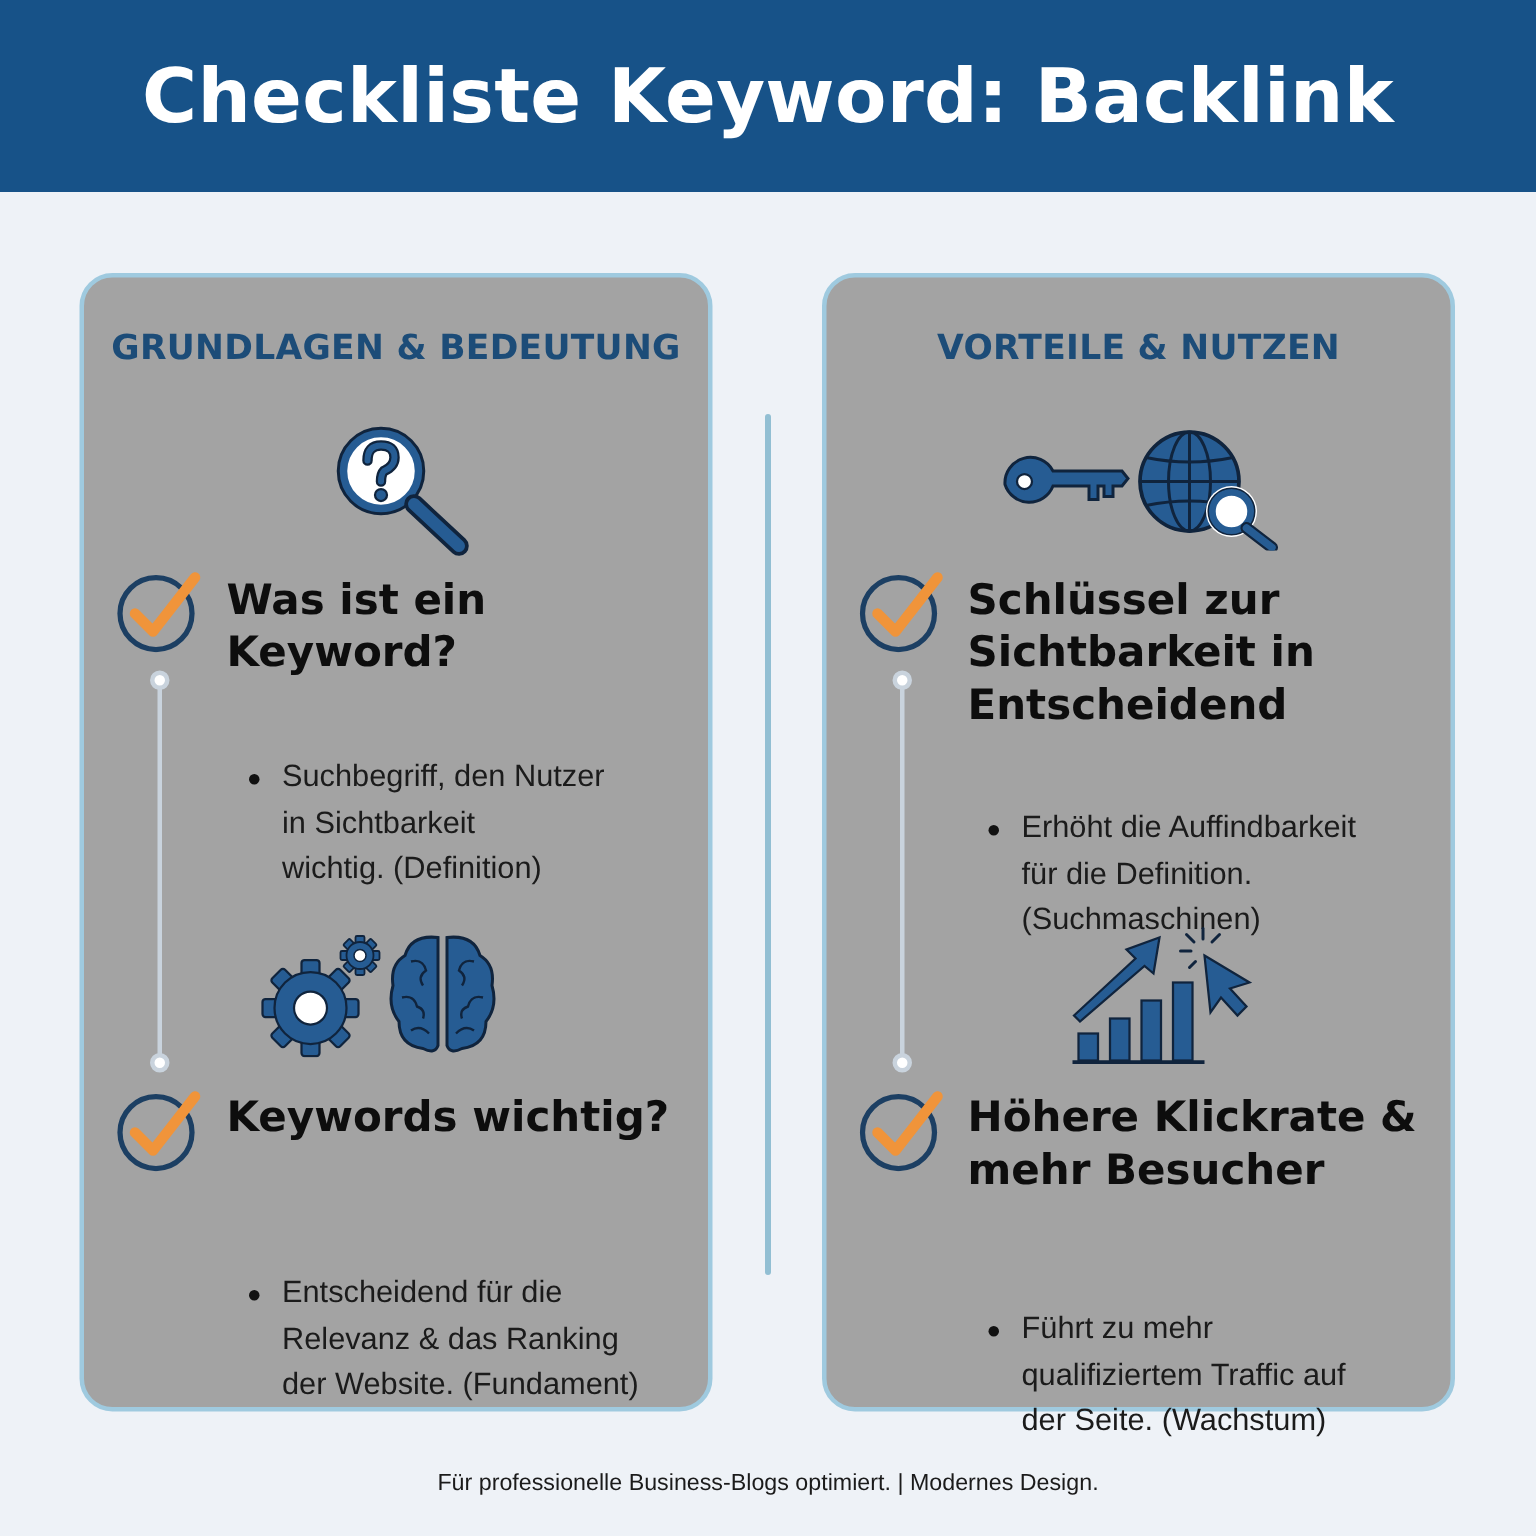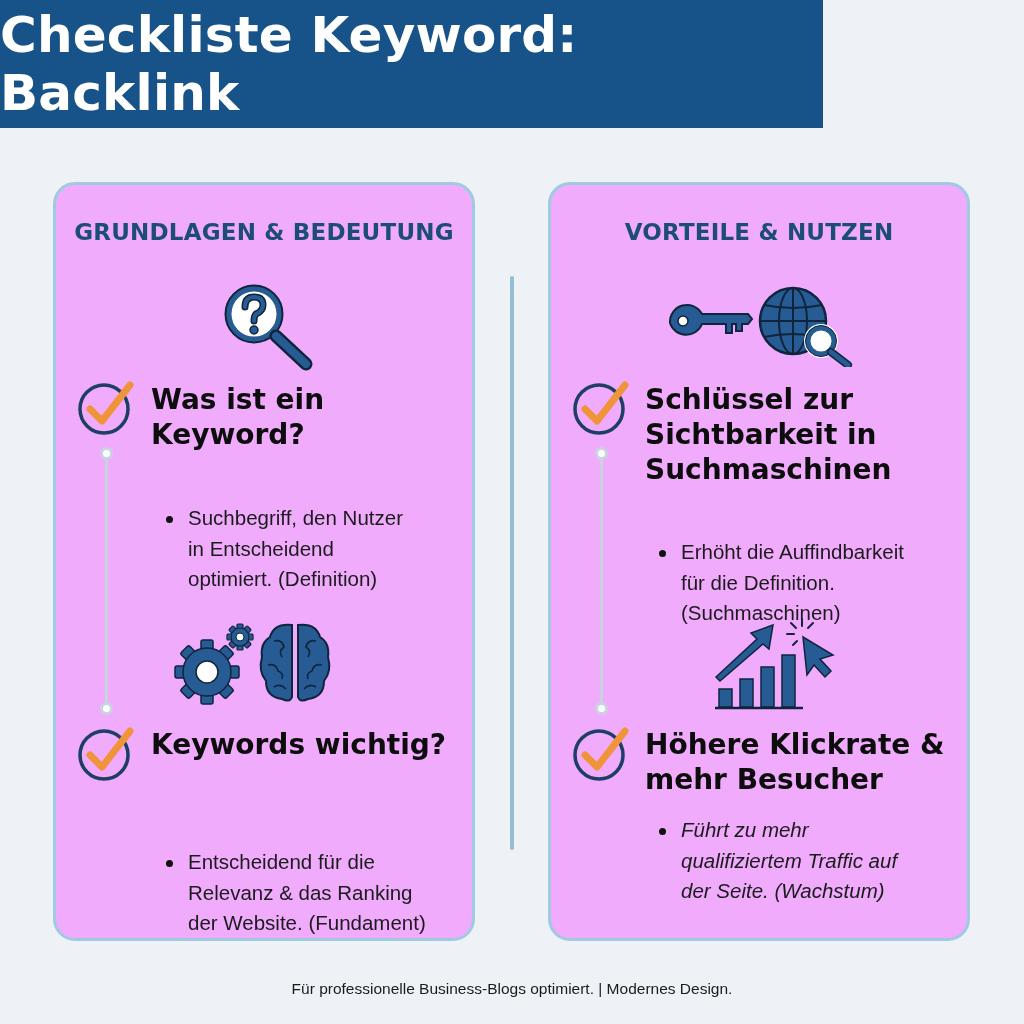--- a/index.html
+++ b/index.html
@@ -4,31 +4,31 @@
 <style>
   * { box-sizing: border-box; margin: 0; padding: 0; }
   html, body { width: 1024px; height: 1024px; overflow: hidden; }
   body {
     background: #eef2f7;
     font-family: "Liberation Sans", "DejaVu Sans", sans-serif;
     color: #111;
     position: relative;
   }
   .header {
-    position: absolute; left: 0; top: 0; width: 823px; height: 128px;
+    position: absolute; left: 0; top: 0; width: 1024px; height: 128px;
     background: #175288;
     display: flex; align-items: center; justify-content: center;
   }
   .header h1 {
     color: #fff; font-size: 50px; font-weight: 700; letter-spacing: 0.2px;
     font-family: "DejaVu Sans", "Liberation Sans", sans-serif;
   }
   .card {
     position: absolute; top: 182px; width: 422px; height: 759px;
-    background: #f0abfc;
+    background: #a3a3a3;
     border: 3px solid #9fcadf;
     border-radius: 22px;
   }
   .card.left { left: 53px; }
   .card.right { left: 548px; }
   .card-title {
     position: absolute; top: 34px; left: 0; width: 100%;
     text-align: center; color: #1c4c78;
     font-size: 23px; font-weight: 700; letter-spacing: 0.2px;
     font-family: "DejaVu Sans", "Liberation Sans", sans-serif;
@@ -93,22 +93,22 @@
   <svg class="check" style="left:22px;top:194px;" viewBox="0 0 56 56">
     <circle cx="26" cy="30" r="24" fill="none" stroke="#1c3f63" stroke-width="3.5"></circle>
     <path d="M12 30 L24 42 L52 6" fill="none" stroke="#f0943a" stroke-width="7" stroke-linecap="round" stroke-linejoin="round"></path>
   </svg>
   <div class="item-title" style="left:95px;top:197px;">
     <div>Was ist ein</div>
     <div>Keyword?</div>
   </div>
   <div class="bullet" style="left:106px;top:278px;">
     <div>Suchbegriff, den Nutzer</div>
-    <div>in Entscheidend</div>
-    <div>optimiert. (Definition)</div>
+    <div>in Sichtbarkeit</div>
+    <div>wichtig. (Definition)</div>
   </div>
 
   <div class="connector" style="left:44px;top:262px;height:268px;">
     <div class="line"></div>
     <div class="node" style="top:0;"></div>
     <div class="node" style="bottom:0;"></div>
   </div>
 
   <svg class="icon-box" style="left:118px;top:436px;" width="164" height="84" viewBox="0 0 164 84">
     <g transform="translate(33,51)">
@@ -192,21 +192,21 @@
     </g>
   </svg>
 
   <svg class="check" style="left:22px;top:194px;" viewBox="0 0 56 56">
     <circle cx="26" cy="30" r="24" fill="none" stroke="#1c3f63" stroke-width="3.5"></circle>
     <path d="M12 30 L24 42 L52 6" fill="none" stroke="#f0943a" stroke-width="7" stroke-linecap="round" stroke-linejoin="round"></path>
   </svg>
   <div class="item-title" style="left:94px;top:197px;">
     <div>Schlüssel zur</div>
     <div>Sichtbarkeit in</div>
-    <div>Suchmaschinen</div>
+    <div>Entscheidend</div>
   </div>
   <div class="bullet" style="left:104px;top:312px;">
     <div>Erhöht die Auffindbarkeit</div>
     <div>für die Definition.</div>
     <div>(Suchmaschinen)</div>
   </div>
 
   <div class="connector" style="left:44px;top:262px;height:268px;">
     <div class="line"></div>
     <div class="node" style="top:0;"></div>
@@ -233,20 +233,20 @@
   </svg>
 
   <svg class="check" style="left:22px;top:540px;" viewBox="0 0 56 56">
     <circle cx="26" cy="30" r="24" fill="none" stroke="#1c3f63" stroke-width="3.5"></circle>
     <path d="M12 30 L24 42 L52 6" fill="none" stroke="#f0943a" stroke-width="7" stroke-linecap="round" stroke-linejoin="round"></path>
   </svg>
   <div class="item-title" style="left:94px;top:542px;">
     <div>Höhere Klickrate &amp;</div>
     <div>mehr Besucher</div>
   </div>
-  <div class="bullet" style="left:104px;top:590px;font-style:italic;">
+  <div class="bullet" style="left:104px;top:646px;">
     <div>Führt zu mehr</div>
     <div>qualifiziertem Traffic auf</div>
     <div>der Seite. (Wachstum)</div>
   </div>
 </div>
 
 <div class="footer">Für professionelle Business-Blogs optimiert. | Modernes Design.</div>
 
 </body></html>

